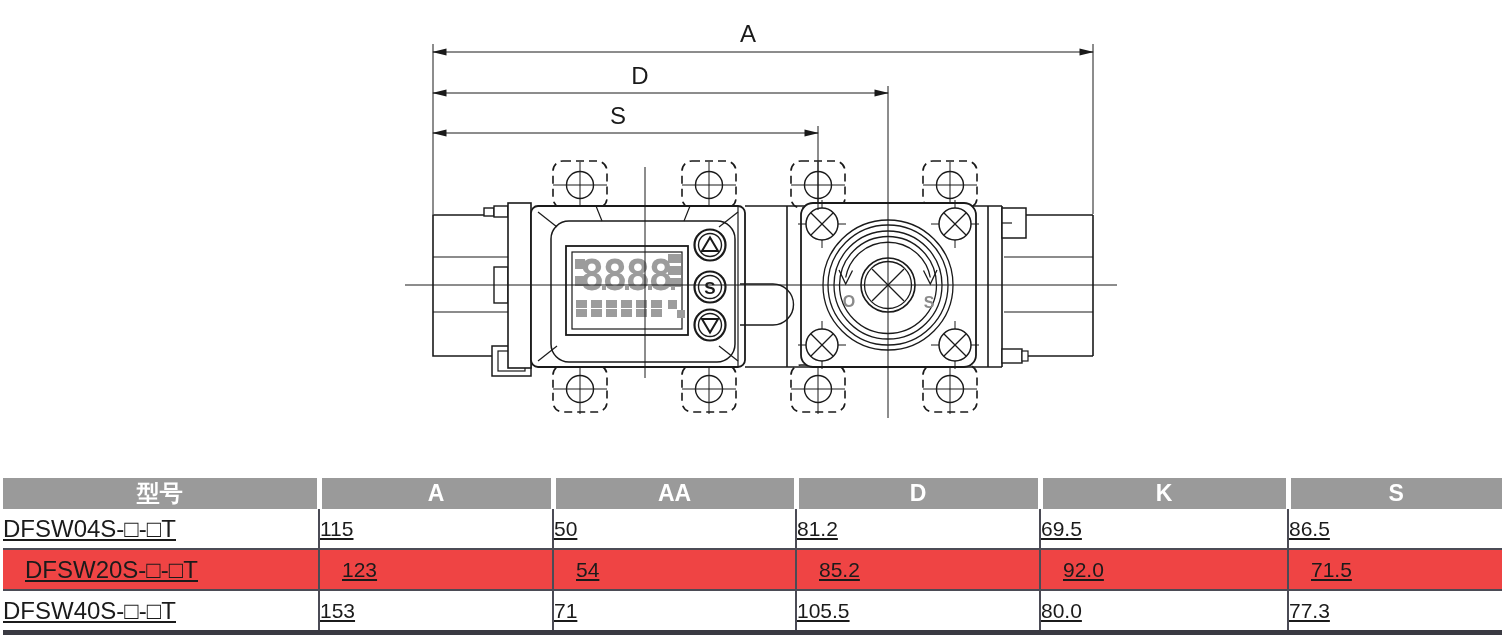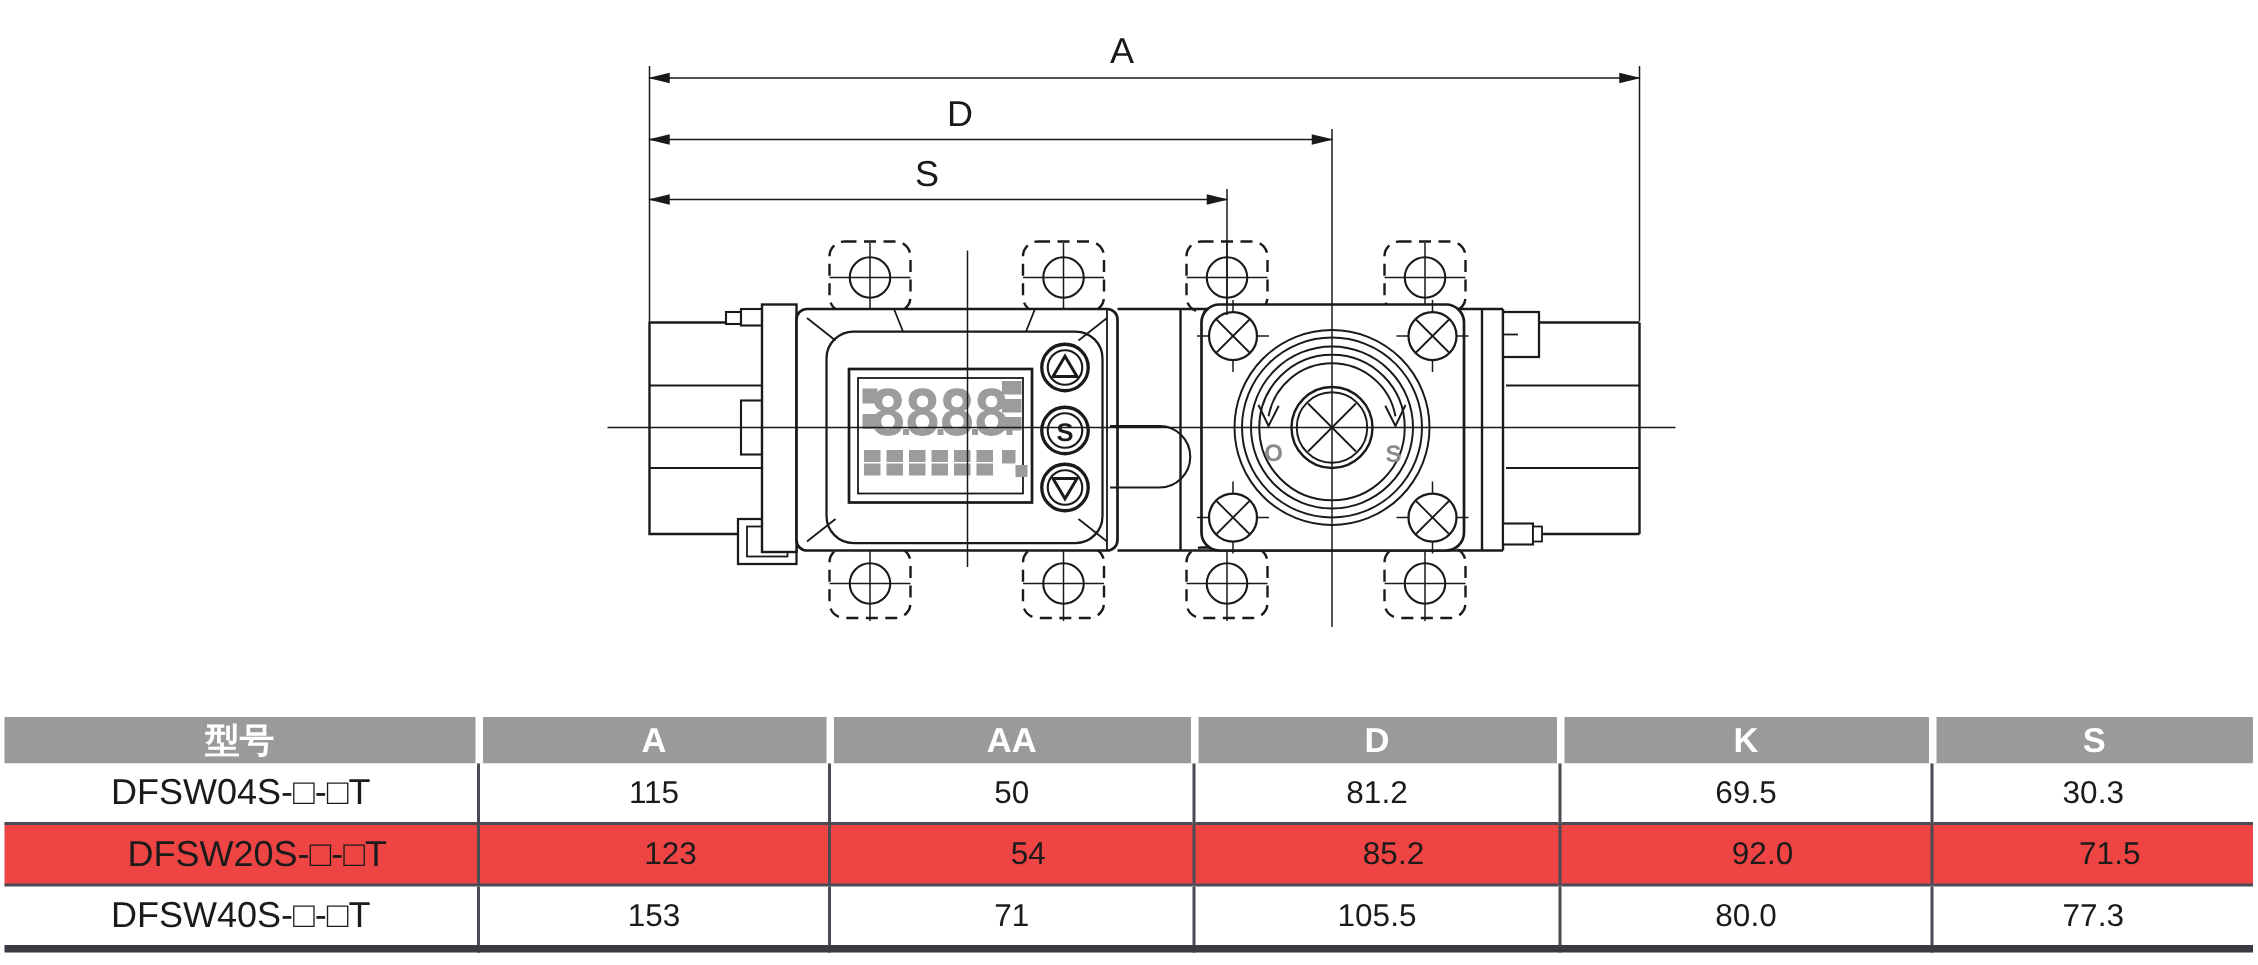--- a/index.html
+++ b/index.html
@@ -10,23 +10,24 @@
     position:absolute;top:478px;left:3px;width:1499px;
     border-collapse:collapse;table-layout:fixed;
     border-bottom:5px solid #3a3a42;
   }
   .spec-table thead th{
     background:#9a9a9a;color:#ffffff;font-size:23px;font-weight:bold;
     height:26px;border-left:5px solid #ffffff;padding:0;
   }
   .spec-table thead th:first-child{border-left:none;}
   .spec-table tbody td{
-    text-align:center;vertical-align:middle;font-size:21px;color:#1b1b1b;
+    vertical-align:middle;font-size:21px;color:#1b1b1b;
     height:39px;border-top:2px solid #4b4b55;border-left:2px solid #4b4b55;padding:0;
     background:#ffffff;
+    text-decoration:underline;
   }
   .spec-table tbody td:first-child{border-left:none;font-size:24px;}
   .spec-table tbody tr:first-child td{border-top:none;}
   .spec-table tbody tr.alt td{background:#ef4444;padding-left:22px;}
   text{font-family:"Liberation Sans",sans-serif;}
   .lcd-digit{font-family:"DejaVu Sans Mono",monospace;font-weight:bold;}
 </style>
 </head>
 <body>
 
@@ -223,21 +224,21 @@
         <th>S</th>
       </tr>
     </thead>
     <tbody>
       <tr>
         <td>DFSW04S-□-□T</td>
         <td>115</td>
         <td>50</td>
         <td>81.2</td>
         <td>69.5</td>
-        <td>30.3</td>
+        <td>86.5</td>
       </tr>
       <tr class="alt">
         <td>DFSW20S-□-□T</td>
         <td>123</td>
         <td>54</td>
         <td>85.2</td>
         <td>92.0</td>
         <td>71.5</td>
       </tr>
       <tr>

